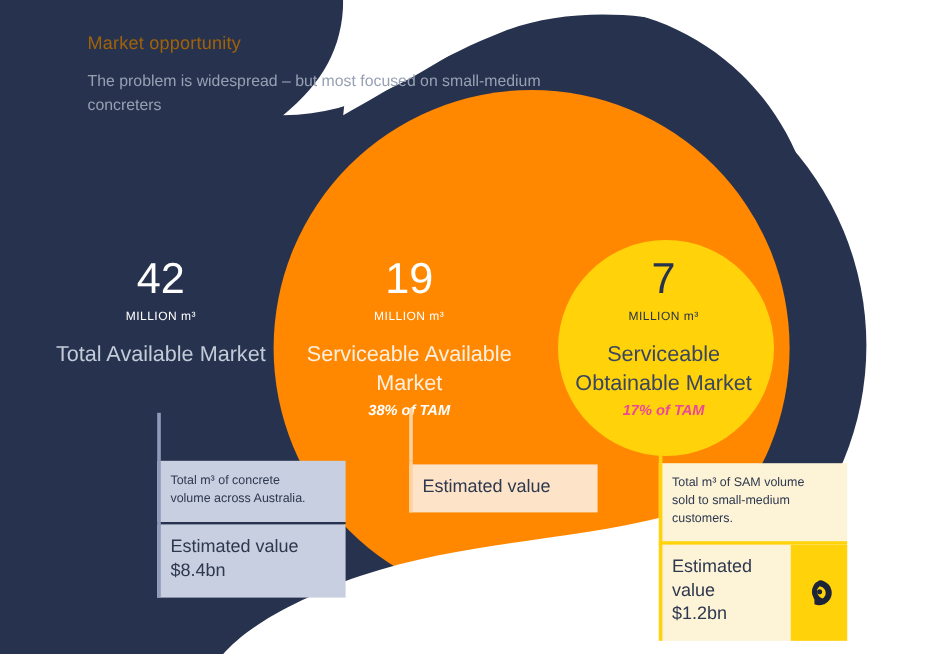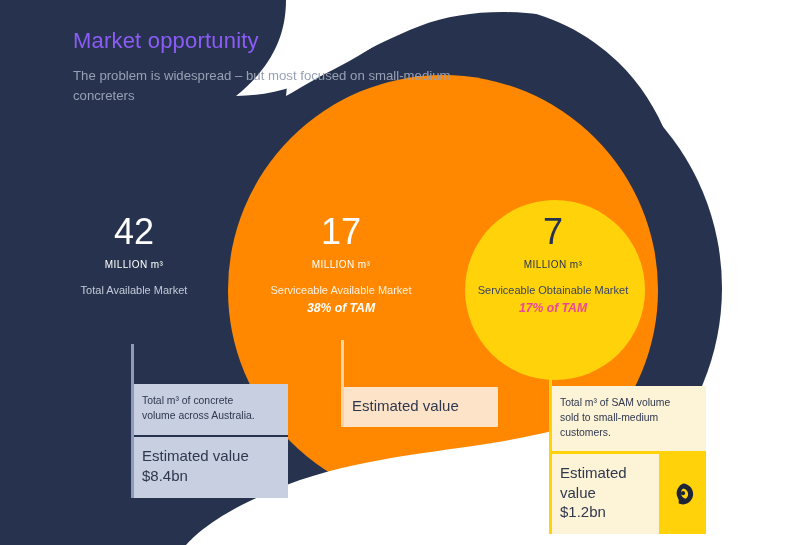--- a/index.html
+++ b/index.html
@@ -26,22 +26,22 @@
   }
 
   
   .header {
     position: absolute;
     left: 73px;
     top: 28px;
     width: 420px;
   }
   .title {
-    font-size: 22px;
-    color: #8b5cf6;
+    font-size: 15px;
+    color: #a16207;
     letter-spacing: 0.2px;
     line-height: 1.2;
     margin: 0 0 12px 0;
     font-weight: 400;
   }
   .subtitle {
     font-size: 13.2px;
     color: #97a0b3;
     line-height: 1.48;
     margin: 0;
@@ -60,21 +60,21 @@
     font-weight: 400;
     margin-bottom: 9px;
   }
   .stat-unit {
     font-size: 10px;
     letter-spacing: 0.4px;
     margin-bottom: 13px;
     font-weight: 400;
   }
   .stat-desc {
-    font-size: 11px;
+    font-size: 18px;
     line-height: 1.35;
     font-weight: 400;
     text-align: center;
   }
   .stat-pct {
     font-size: 12.2px;
     font-style: italic;
     font-weight: bold;
     margin-top: 3px;
   }
@@ -175,21 +175,21 @@
     <p class="subtitle">The problem is widespread – but most focused on small-medium concreters</p>
   </div>
 
   <div class="stat stat-1">
     <div class="stat-num">42</div>
     <div class="stat-unit">MILLION m³</div>
     <div class="stat-desc">Total Available Market</div>
   </div>
 
   <div class="stat stat-2">
-    <div class="stat-num">17</div>
+    <div class="stat-num">19</div>
     <div class="stat-unit">MILLION m³</div>
     <div class="stat-desc">Serviceable Available Market</div>
     <div class="stat-pct">38% of TAM</div>
   </div>
 
   <div class="stat stat-3">
     <div class="stat-num">7</div>
     <div class="stat-unit">MILLION m³</div>
     <div class="stat-desc">Serviceable Obtainable Market</div>
     <div class="stat-pct">17% of TAM</div>

